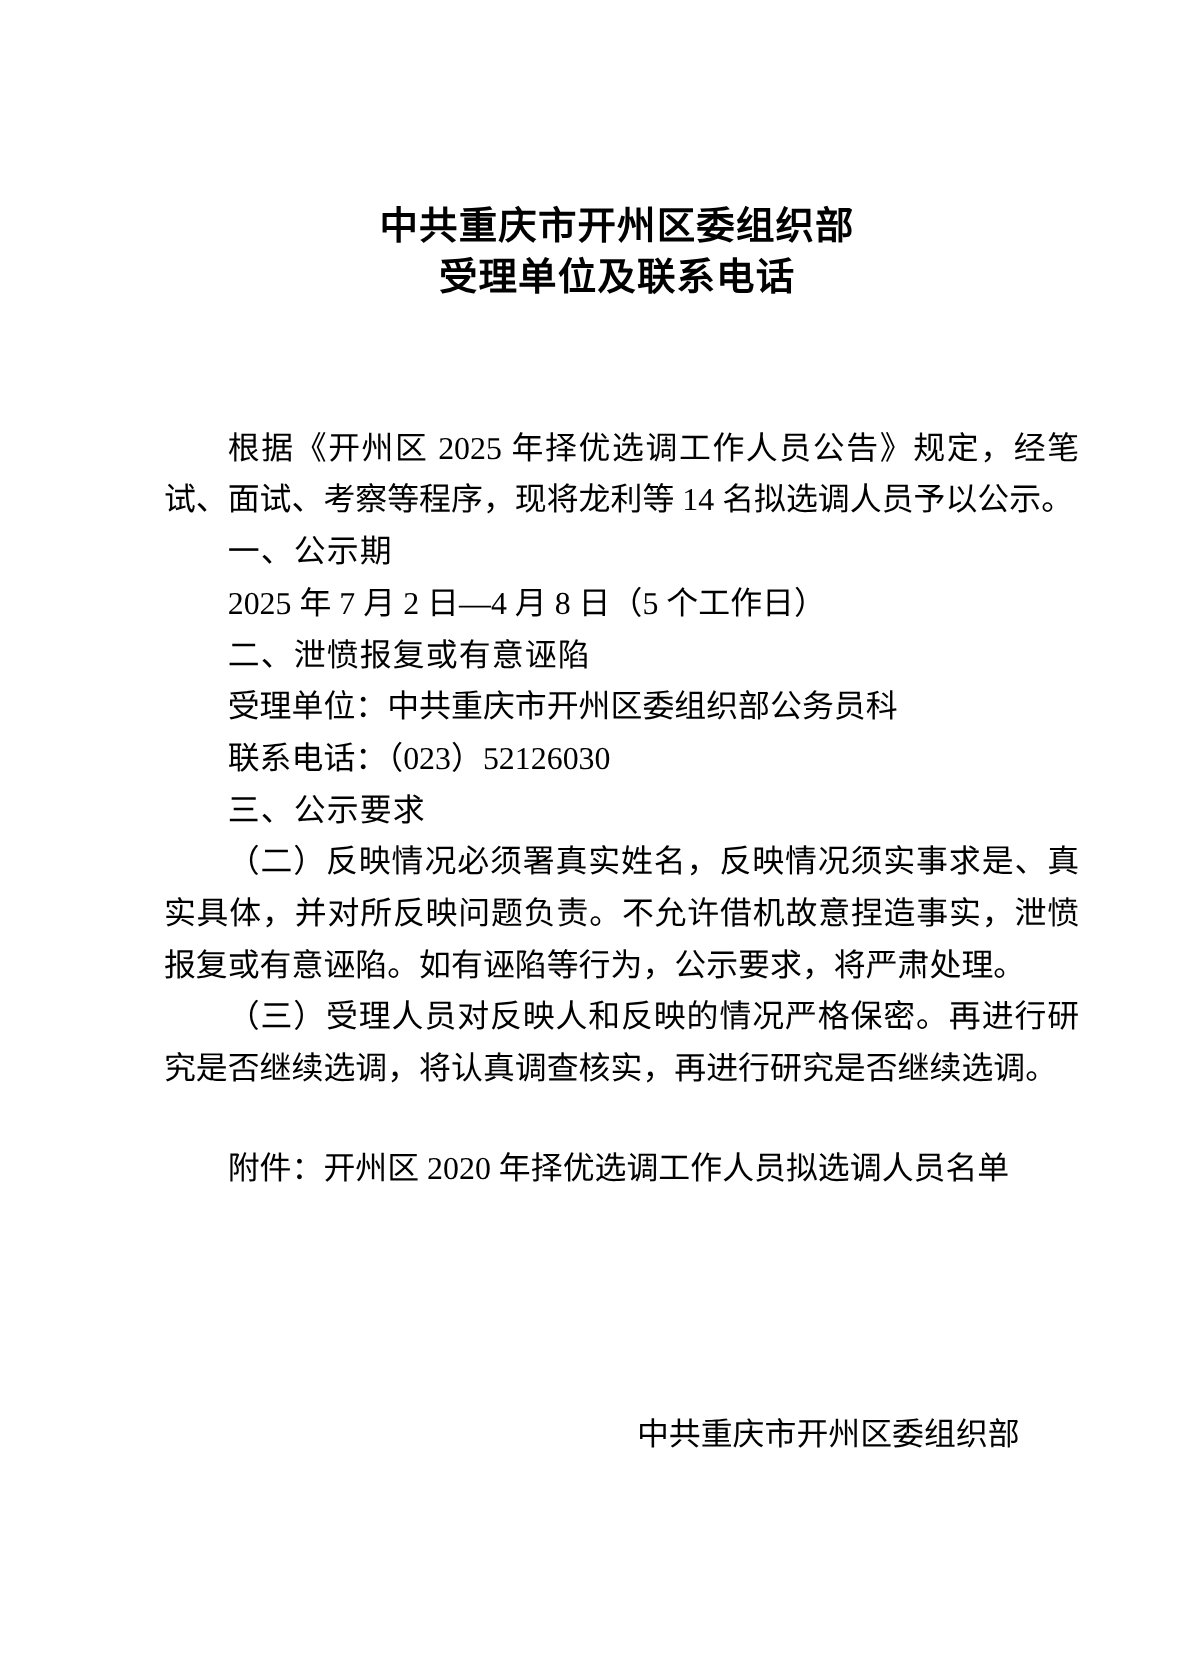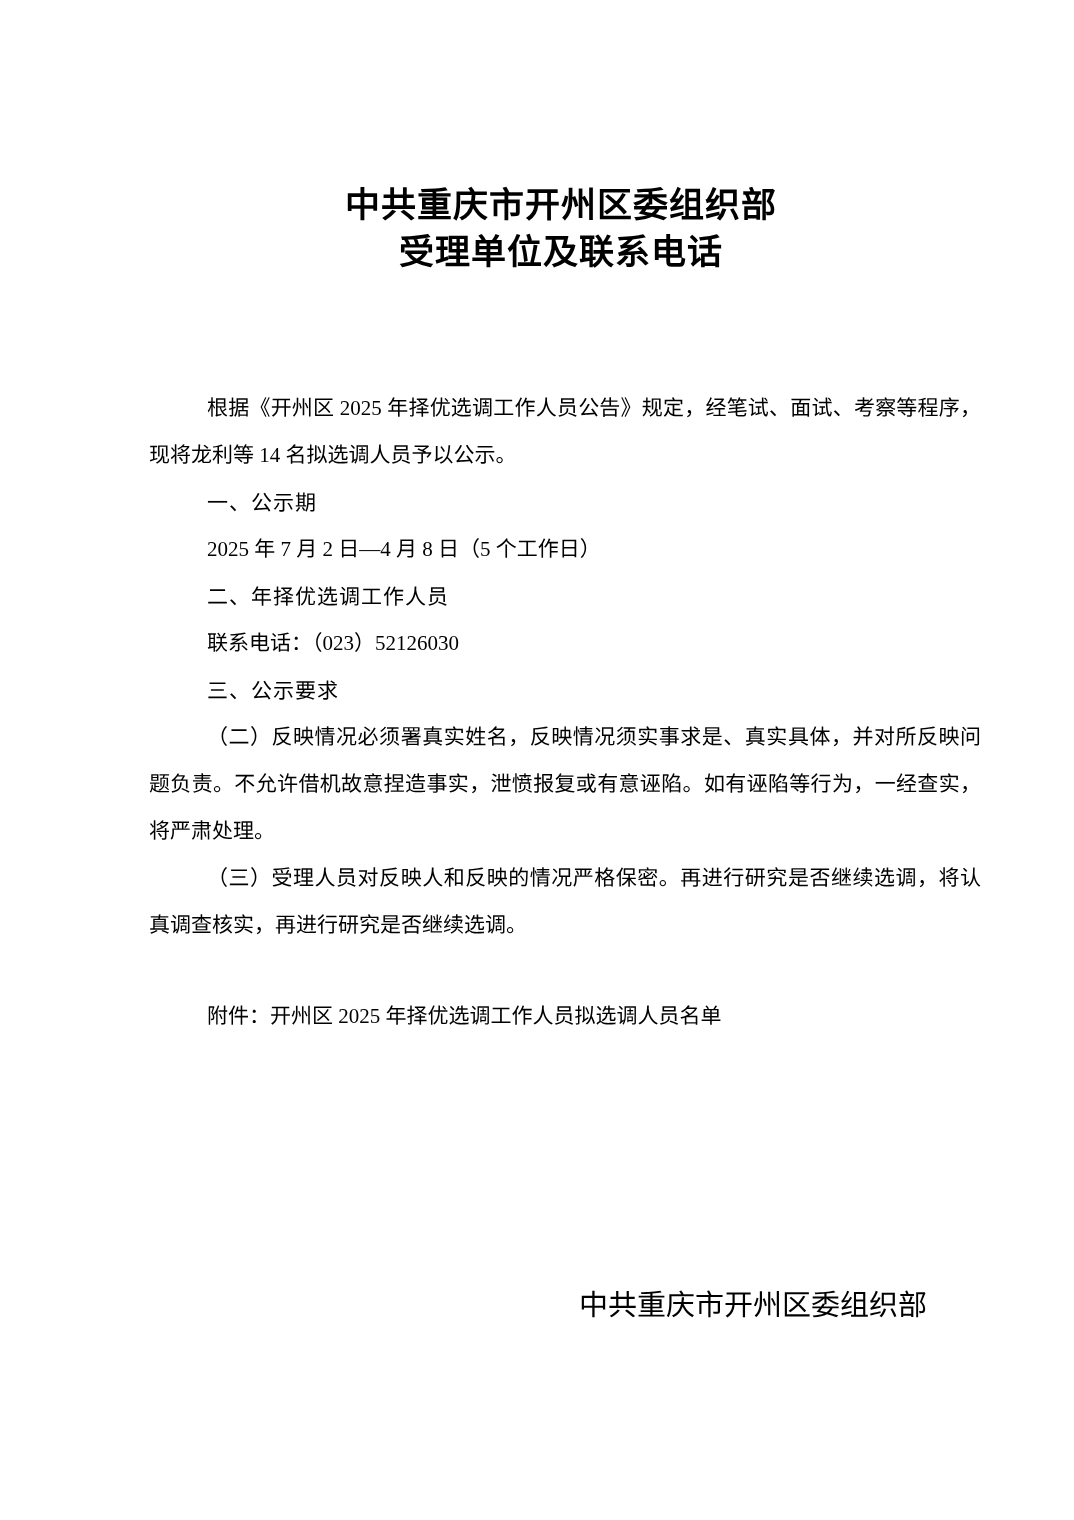--- a/index.html
+++ b/index.html
@@ -31,21 +31,21 @@
     letter-spacing: 1px;
   }
   .doc-title .title-line {
     display: block;
   }
   .content {
     position: absolute;
     top: 385px;
     left: 125px;
     width: 832px;
-    font-size: 21px;
+    font-size: 29px;
     line-height: 47px;
     text-align: justify;
   }
   .content p {
     margin: 0;
     text-indent: 58px;
   }
   .section-heading {
     font-family: "Liberation Sans", "DejaVu Sans", sans-serif;
     font-weight: 400;
@@ -74,25 +74,26 @@
 
   <h1 class="doc-title">
     <span class="title-line">中共重庆市开州区委组织部</span>
     <span class="title-line">受理单位及联系电话</span>
   </h1>
 
   <div class="content">
     <p>根据《开州区 2025 年择优选调工作人员公告》规定，经笔试、面试、考察等程序，现将龙利等 14 名拟选调人员予以公示。</p>
     <p class="section-heading">一、公示期</p>
     <p>2025 年 7 月 2 日—4 月 8 日（5 个工作日）</p>
-    <p class="section-heading">二、年择优选调工作人员</p>
+    <p class="section-heading">二、泄愤报复或有意诬陷</p>
+    <p>受理单位：中共重庆市开州区委组织部公务员科</p>
     <p>联系电话：（023）52126030</p>
     <p class="section-heading">三、公示要求</p>
-    <p>（二）反映情况必须署真实姓名，反映情况须实事求是、真实具体，并对所反映问题负责。不允许借机故意捏造事实，泄愤报复或有意诬陷。如有诬陷等行为，一经查实，将严肃处理。</p>
+    <p>（二）反映情况必须署真实姓名，反映情况须实事求是、真实具体，并对所反映问题负责。不允许借机故意捏造事实，泄愤报复或有意诬陷。如有诬陷等行为，公示要求，将严肃处理。</p>
     <p>（三）受理人员对反映人和反映的情况严格保密。再进行研究是否继续选调，将认真调查核实，再进行研究是否继续选调。</p>
-    <p class="attachment-line">附件：开州区 2025 年择优选调工作人员拟选调人员名单</p>
+    <p class="attachment-line">附件：开州区 2020 年择优选调工作人员拟选调人员名单</p>
   </div>
 
   <div class="signature-block">
     <p>中共重庆市开州区委组织部</p>
   </div>
 
 </div>
 
 </body></html>

